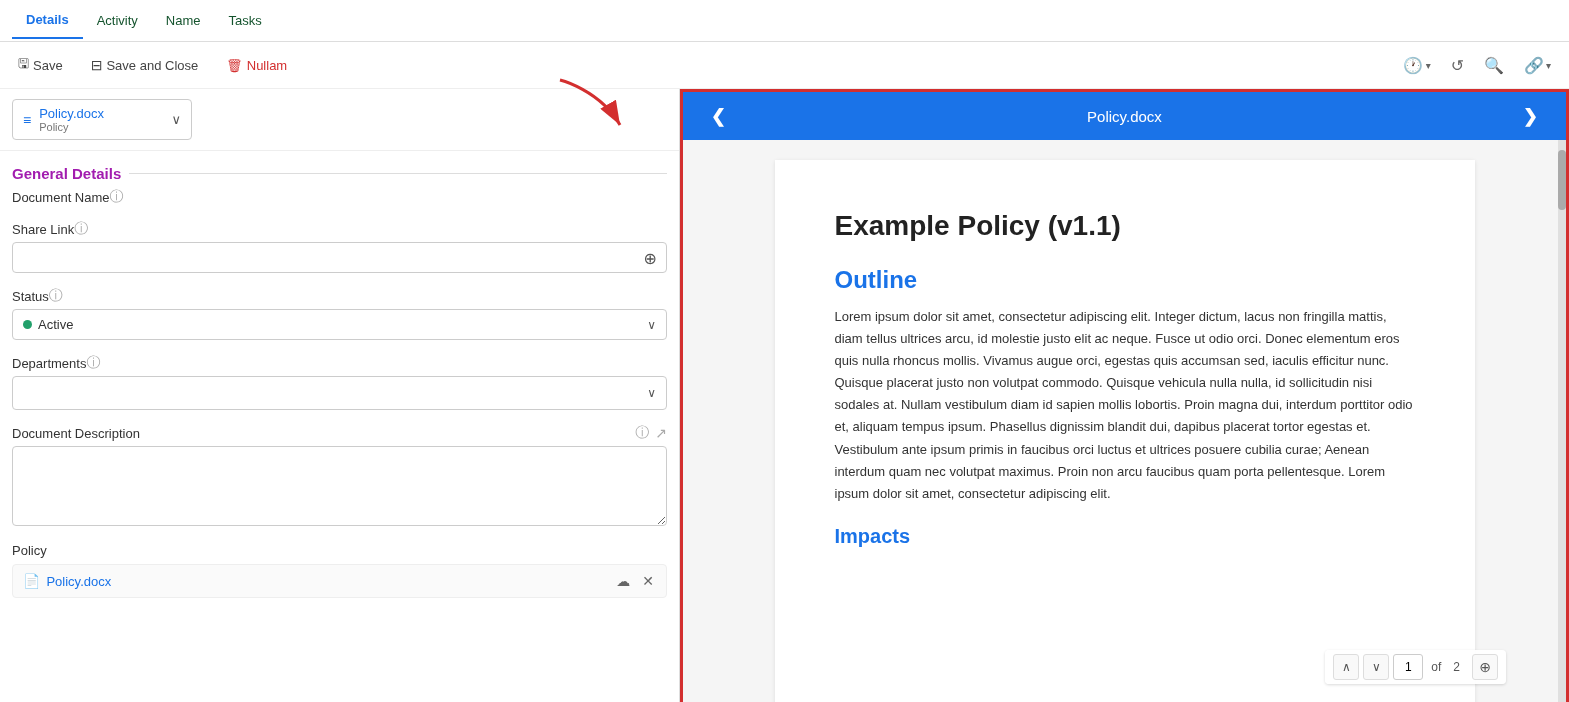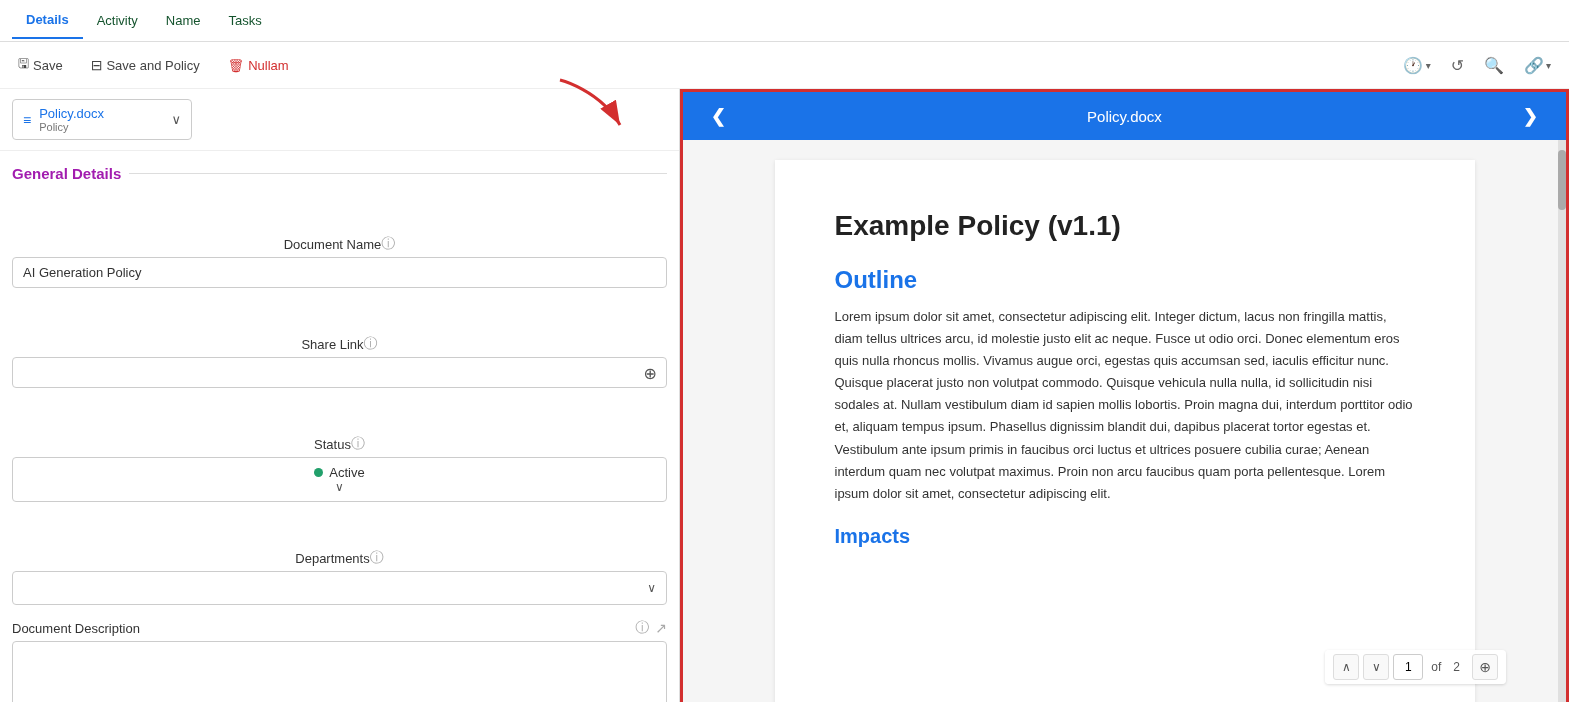--- a/index.html
+++ b/index.html
@@ -32,30 +32,30 @@
     .doc-selector-sub { color: #777; font-size: 11px; }
     .doc-selector-chevron { color: #555; }
 
     
     .section-title { font-size: 15px; font-weight: 600; color: #a21caf; padding: 14px 12px 6px 12px; display: flex; align-items: center; gap: 8px; }
     .section-title::after { content: ''; flex: 1; height: 1px; background: #ddd; }
 
     
     .form-section { padding: 0 12px; }
     .field-group { margin-bottom: 14px; }
-    .field-label { display: flex; align-items: center; justify-content: center; margin-bottom: 4px; color: #333; font-size: 13px; margin-top: 47px; }
+    .field-label { display: flex; align-items: center; justify-content: flex-start; margin-bottom: 4px; color: #333; font-size: 13px; }
     .field-label-text { font-size: 13px; }
     .info-icon { color: #aaa; cursor: pointer; font-size: 14px; }
     .field-input { width: 100%; border: 1px solid #ccc; border-radius: 4px; padding: 7px 10px; font-size: 13px; color: #333; outline: none; }
 
     .share-link-wrap { position: relative; }
     .share-link-wrap .field-input { padding-right: 36px; }
     .globe-icon { position: absolute; right: 10px; top: 50%; transform: translateY(-50%); color: #555; font-size: 16px; cursor: pointer; }
 
-    .status-select { display: flex; align-items: center; justify-content: space-between; border: 1px solid #ccc; border-radius: 4px; padding: 7px 10px; cursor: pointer; flex-direction: column; }
+    .status-select { display: flex; align-items: center; justify-content: space-between; border: 1px solid #ccc; border-radius: 4px; padding: 7px 10px; cursor: pointer; }
     .status-dot { width: 9px; height: 9px; border-radius: 50%; background: #22a06b; display: inline-block; margin-right: 6px; }
     .status-text { display: flex; align-items: center; font-size: 13px; }
     .chevron-down { color: #555; font-size: 12px; }
 
     .departments-select { display: flex; align-items: center; justify-content: space-between; border: 1px solid #ccc; border-radius: 4px; padding: 7px 10px; cursor: pointer; min-height: 34px; }
 
     .desc-label { display: flex; align-items: center; justify-content: space-between; margin-bottom: 4px; }
     .desc-icons { display: flex; gap: 6px; align-items: center; }
     .expand-icon { color: #aaa; cursor: pointer; font-size: 14px; }
     .field-textarea { width: 100%; border: 1px solid #ccc; border-radius: 4px; padding: 7px 10px; font-size: 13px; color: #333; outline: none; resize: vertical; min-height: 80px; }
@@ -108,21 +108,21 @@
   <div class="tab">Tasks</div>
 </div>
 
 <div class="toolbar">
   <div class="toolbar-btn">
     <span>🖫</span>
     <span>Save</span>
   </div>
   <div class="toolbar-btn">
     <span style="font-size:14px;">⊟</span>
-    <span>Save and Policy</span>
+    <span>Save and Close</span>
   </div>
   <div class="toolbar-btn delete">
     <span>🗑</span>
     <span>Nullam</span>
   </div>
   <div class="toolbar-right">
     <div class="toolbar-right-btn">
       <span>🕐</span>
       <span style="font-size:10px;">▾</span>
     </div>
@@ -156,21 +156,20 @@
 
     <div class="section-title">General Details</div>
 
     <div class="form-section">
 
       <div class="field-group">
         <div class="field-label">
           <span class="field-label-text">Document Name</span>
           <span class="info-icon">ⓘ</span>
         </div>
-        <input type="text" class="field-input" value="AI Generation Policy" style="">
       </div>
 
       <div class="field-group">
         <div class="field-label">
           <span class="field-label-text">Share Link</span>
           <span class="info-icon">ⓘ</span>
         </div>
         <div class="share-link-wrap">
           <input type="text" class="field-input" style="">
           <span class="globe-icon">⊕</span>

